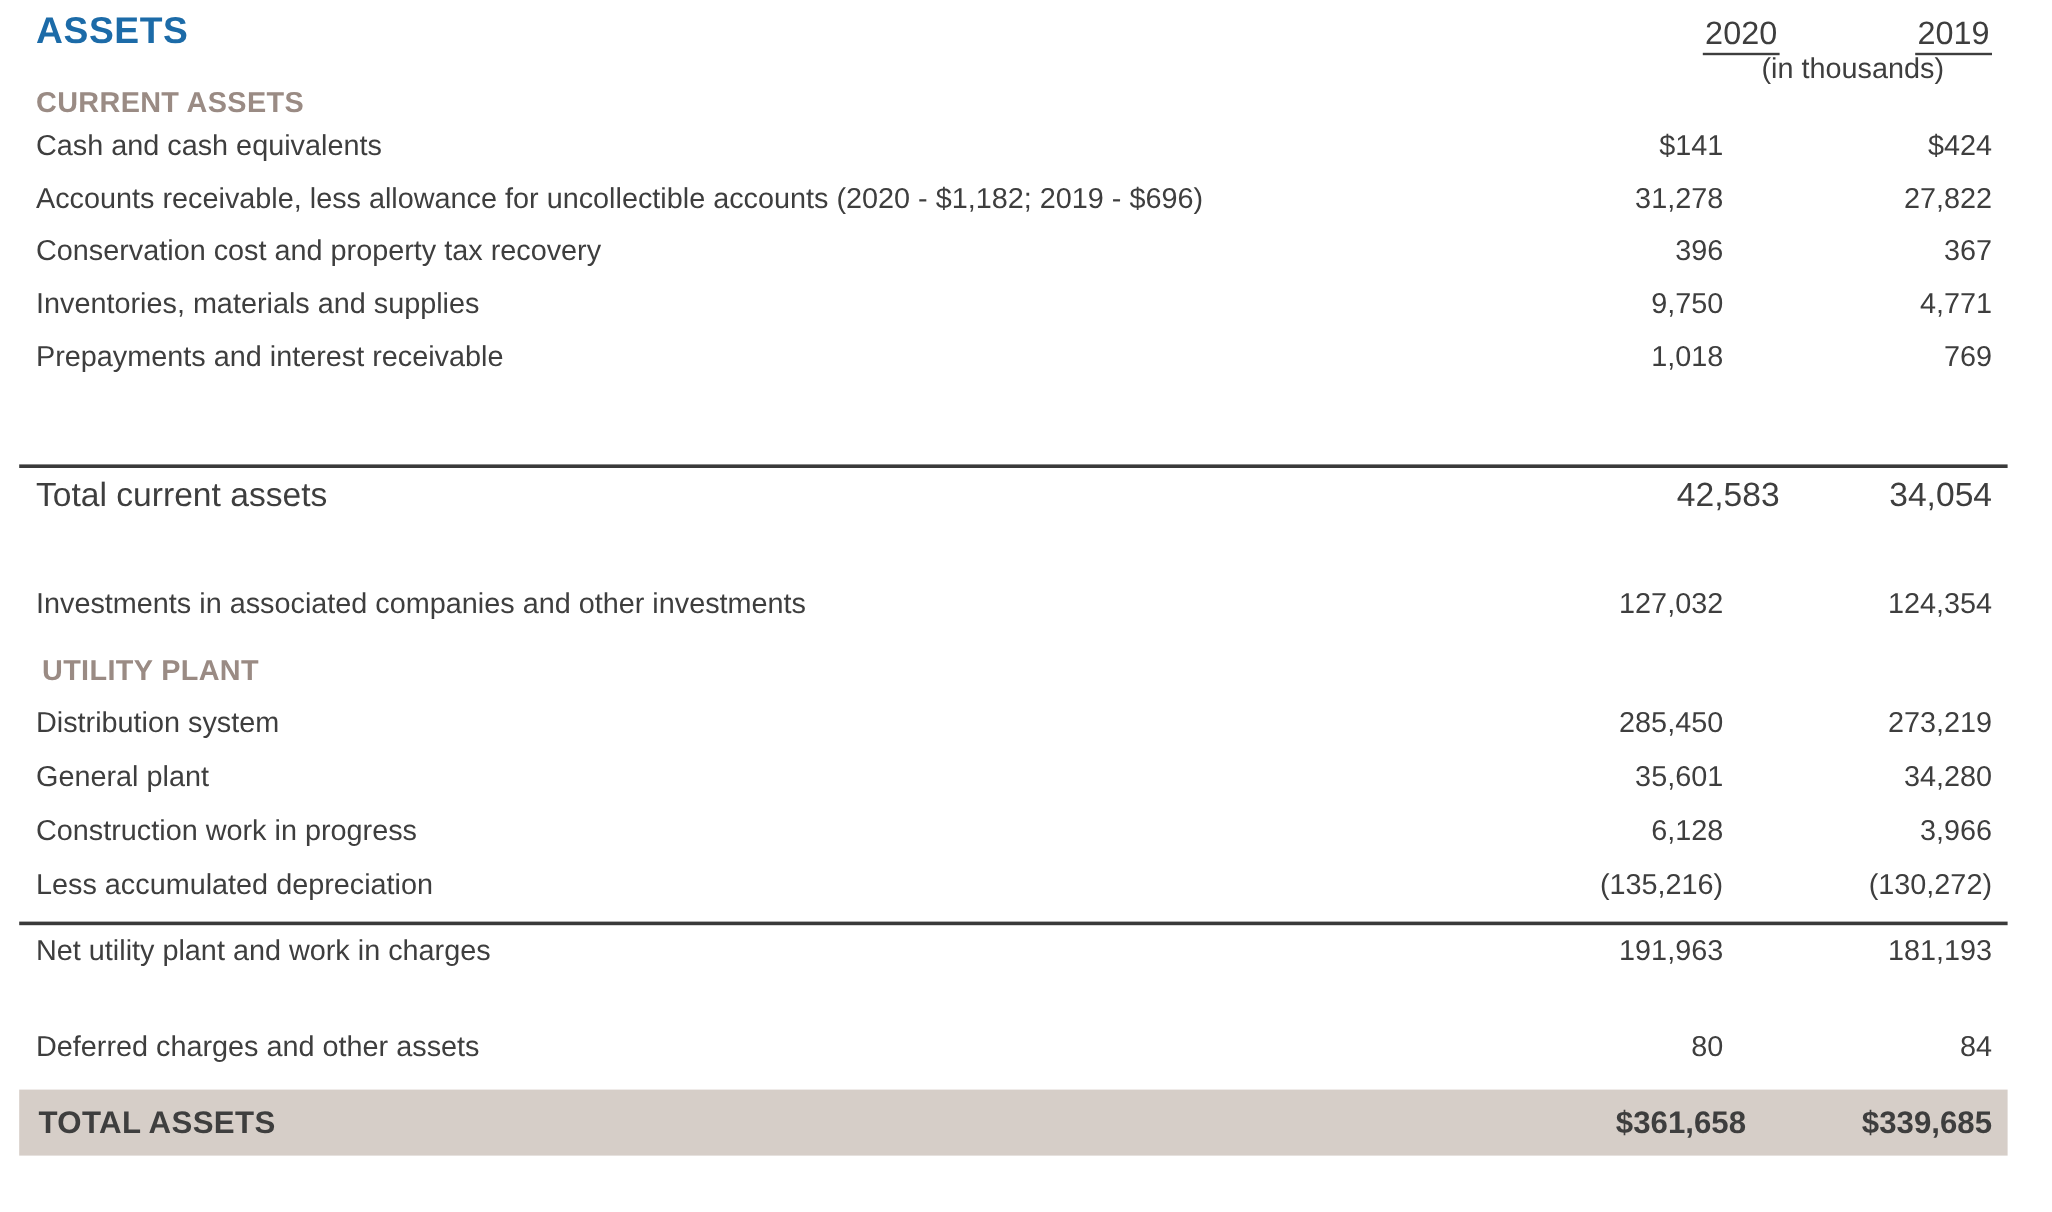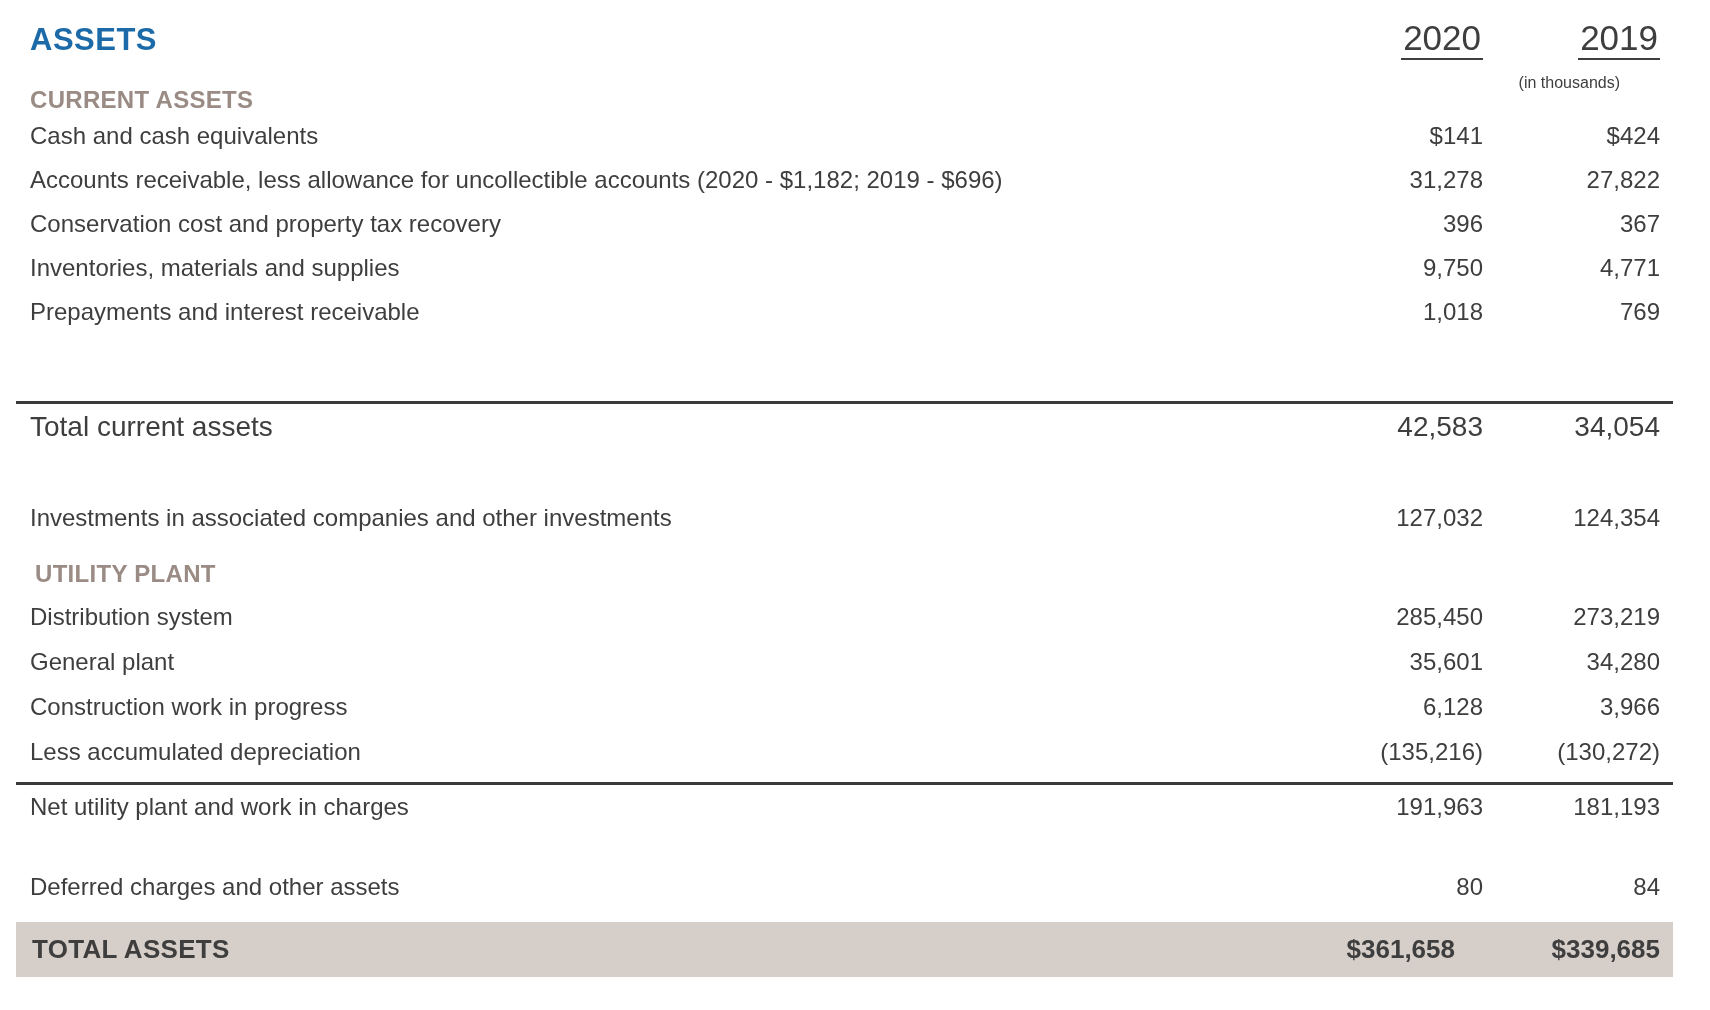--- a/index.html
+++ b/index.html
@@ -11,41 +11,41 @@
   }
   *{margin:0;padding:0;box-sizing:border-box;}
   html,body{background:#ffffff;}
   body{
     width:1710px;height:1010px;overflow:hidden;
     font-family:"Liberation Sans","DejaVu Sans",sans-serif;
     color:var(--body-text);
   }
   .sheet{
     margin:0 37px 0 16px;       
-    padding-top:16px;
+    padding-top:2px;
     width:1657px;
   }
   .row{display:flex;align-items:center;padding:0 13px 0 14px;}
   .label{flex:1;white-space:nowrap;}
   .col1{width:170px;text-align:right;white-space:nowrap;}
   .col2{width:177px;text-align:right;white-space:nowrap;}
 
   .header-row{height:42px;align-items:flex-end;}
   .page-title{font-size:31px;font-weight:bold;color:var(--title-blue);letter-spacing:0.5px;}
-  .year{font-size:35px;color:var(--body-text);border-bottom:2px solid var(--body-text);padding:0 2px 1px 2px;}
+  .year{font-size:27px;color:var(--body-text);border-bottom:2px solid var(--body-text);padding:0 2px 1px 2px;}
 
   .unit-row{height:24px;align-items:flex-start;}
-  .unit-span{width:347px;text-align:right;padding-right:40px;font-size:16px;white-space:nowrap;margin-top:16px;}
+  .unit-span{width:347px;text-align:right;padding-right:40px;font-size:24px;white-space:nowrap;}
 
   .section-heading{
     margin-top:4px;height:28px;line-height:28px;
     padding-left:14px;font-size:24px;font-weight:bold;
     color:var(--section-heading);letter-spacing:0.3px;
   }
-  .item{height:44px;font-size:24px;}
+  .item{height:44px;font-size:24px;gap:47px;}
   .up-item{height:45px;}
   .up-first{margin-top:6px;}
 
   .rule{border-top:3px solid var(--rule);height:0;}
   .rule-1{margin-top:67px;}
   .rule-2{margin-top:8px;}
 
   .total-row{height:46px;font-size:28px;}
   .spacer-46{height:46px;}
   .spacer-36{height:36px;}

